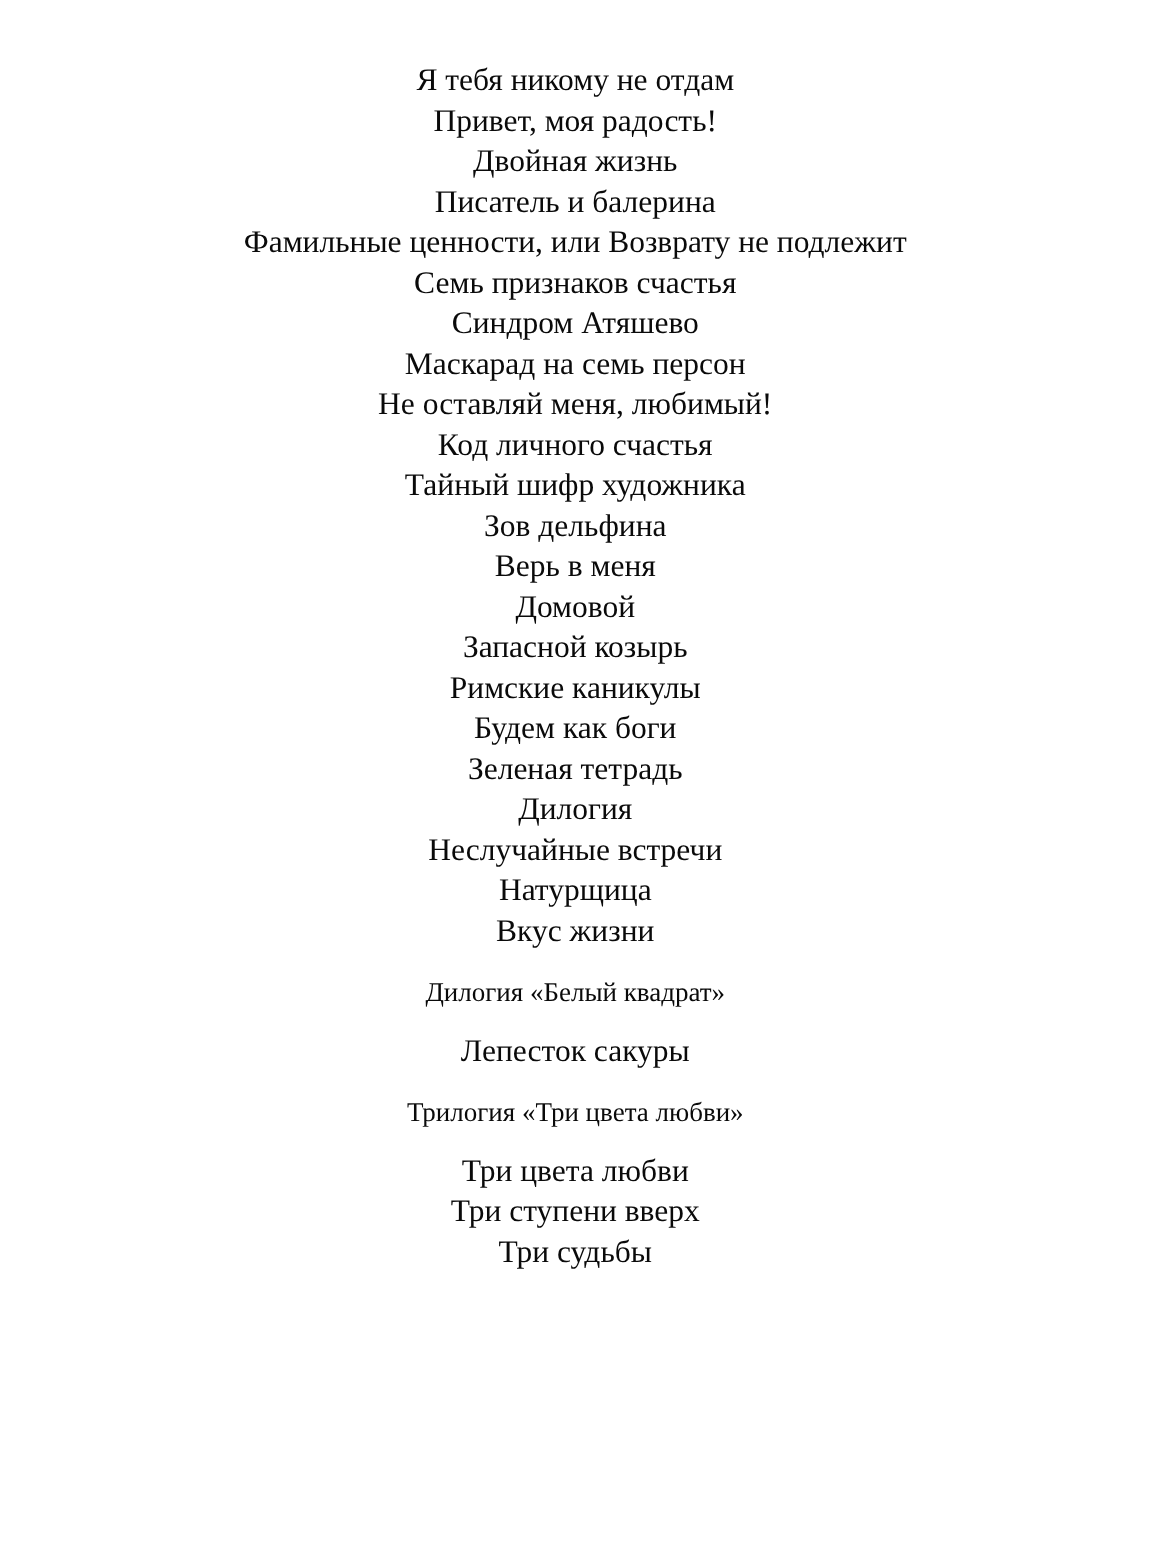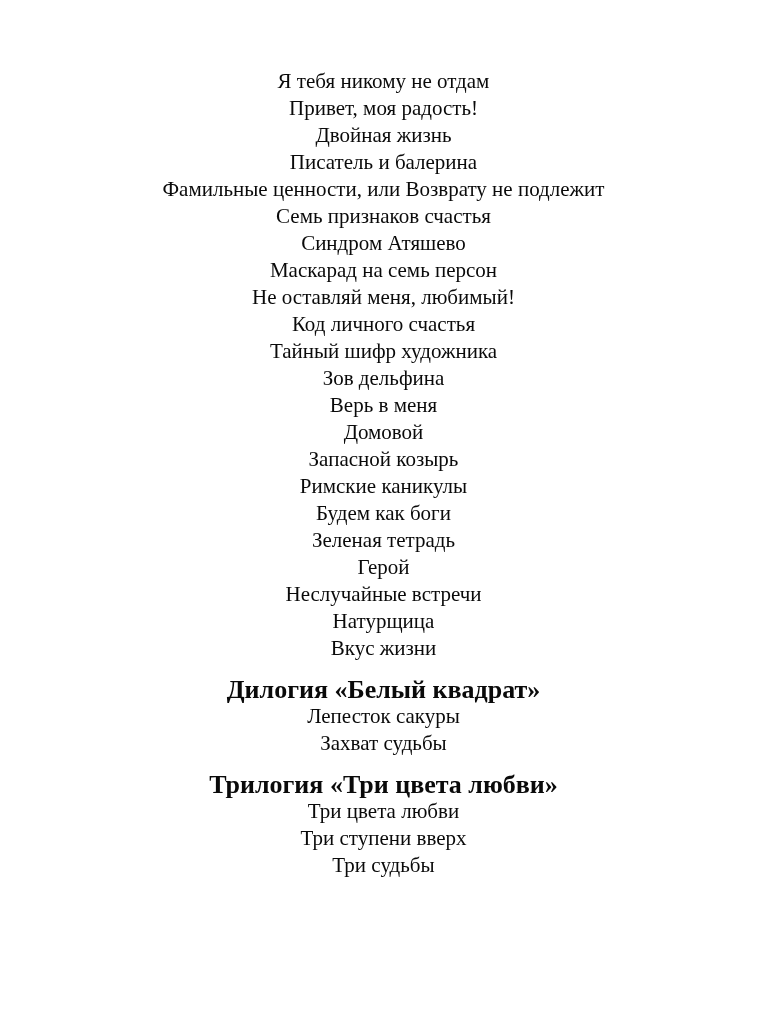--- a/index.html
+++ b/index.html
@@ -9,39 +9,39 @@
   }
   .page {
     position: relative;
     width: 767px;
     height: 1033px;
     background: #ffffff;
     overflow: hidden;
     font-family: "Liberation Serif", "DejaVu Serif", serif;
     color: #0a0a0a;
     box-sizing: border-box;
-    padding-top: 68px;
+    padding-top: 40px;
   }
   .title-list, .series-section {
     text-align: center;
   }
   .line {
     margin: 0;
     font-size: 21px;
     line-height: 27px;
     white-space: nowrap;
   }
   .series-section {
     margin-top: 14px;
   }
   .heading {
-    margin: 0;
-    font-size: 26px;
+    margin: 12px;
+    font-size: 18px;
     line-height: 27px;
-    font-weight: bold;
+    font-weight: normal;
     white-space: nowrap;
   }
 </style>
 </head>
 <body>
 
 <div class="page">
 
   <div class="title-list">
 
@@ -76,36 +76,35 @@
 
       <p class="line">Запасной козырь</p>
 
 
       <p class="line">Римские каникулы</p>
 
       <p class="line">Будем как боги</p>
 
       <p class="line">Зеленая тетрадь</p>
 
-      <p class="line">Герой</p>
+      <p class="line">Дилогия</p>
 
       <p class="line">Неслучайные встречи</p>
 
       <p class="line">Натурщица</p>
 
       <p class="line">Вкус жизни</p>
     </div>
 
   <div class="series-section">
     <p class="heading">Дилогия «Белый квадрат»</p>
     <div>
 
         <p class="line">Лепесток сакуры</p>
 
-        <p class="line">Захват судьбы</p>
       </div>
   </div>
 
   <div class="series-section">
     <p class="heading">Трилогия «Три цвета любви»</p>
     <div>
 
         <p class="line">Три цвета любви</p>
 
         <p class="line">Три ступени вверх</p>

